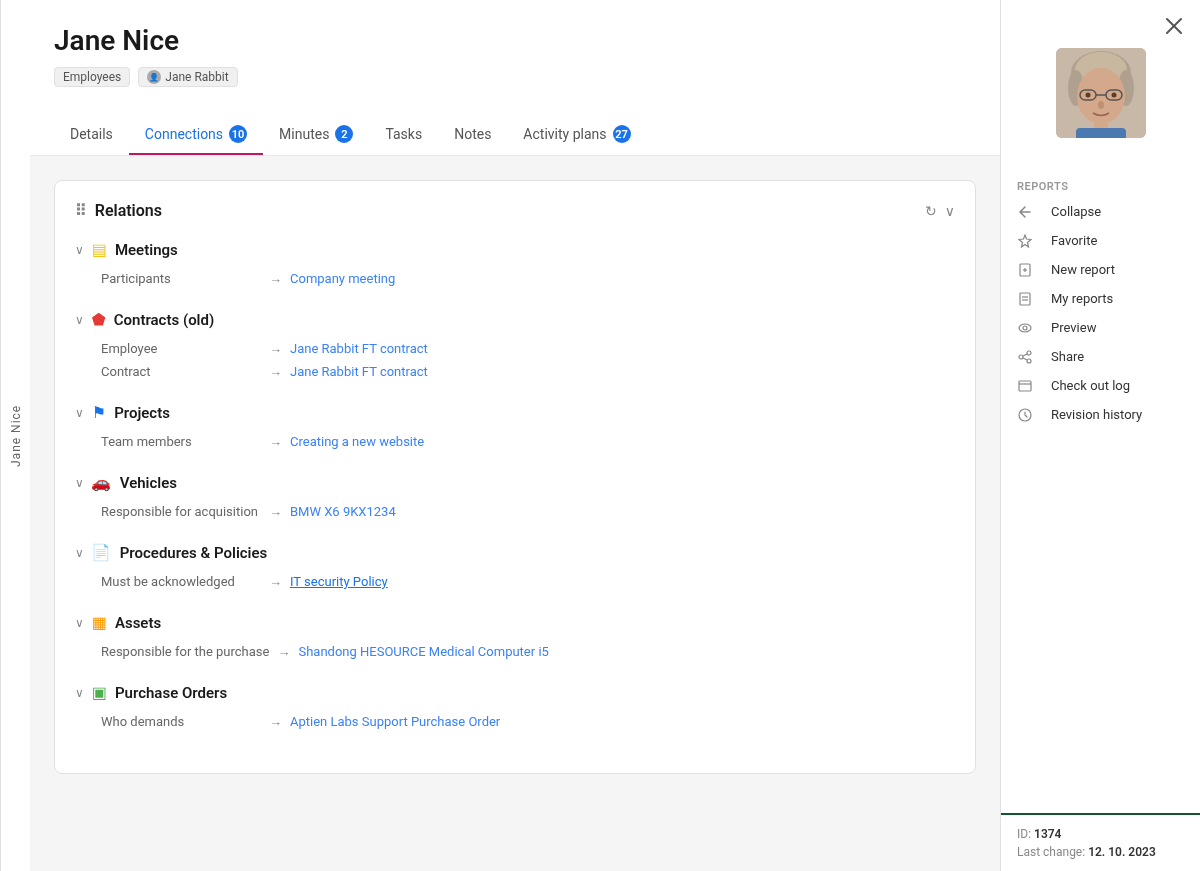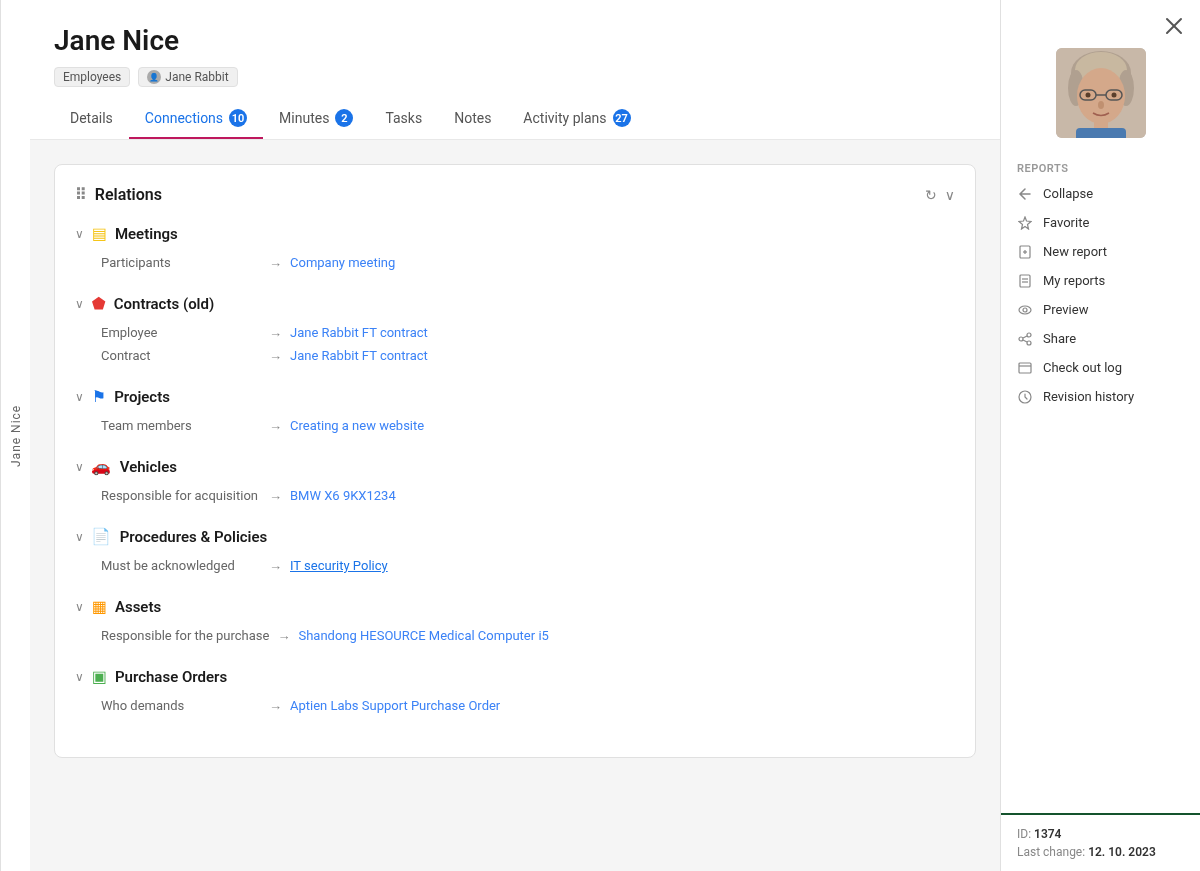--- a/index.html
+++ b/index.html
@@ -51,20 +51,21 @@
     .page-title {
       font-size: 28px;
       font-weight: 600;
       color: #1a1a1a;
       margin-bottom: 10px;
     }
 
     .breadcrumbs {
       display: flex;
       gap: 8px;
+      margin-bottom: 16px;
     }
 
     .breadcrumb-item {
       background: #f0f0f0;
       border: 1px solid #e0e0e0;
       border-radius: 4px;
       padding: 2px 8px;
       font-size: 12px;
       color: #555;
       cursor: pointer;
@@ -273,21 +274,21 @@
 
     
     .right-menu {
       flex: 1;
       padding: 0 0 16px;
     }
 
     .right-menu-item {
       display: flex;
       align-items: flex-end;
-      gap: 10px;
+      gap: 18px;
       padding: 7px 16px;
       font-size: 13px;
       color: #333;
       cursor: pointer;
     }
 
     .right-menu-item .menu-icon {
       color: #888;
       font-size: 14px;
       width: 16px;
@@ -296,20 +297,21 @@
       justify-content: center;
     }
 
     .reports-label {
       font-size: 11px;
       font-weight: 600;
       color: #999;
       text-transform: uppercase;
       letter-spacing: 0.5px;
       padding: 8px 16px 4px;
+      margin-top: 18px;
     }
 
     
     .right-footer {
       padding: 12px 16px;
       border-top: 2px solid #14532d;
       font-size: 12px;
       color: #666;
     }
 

